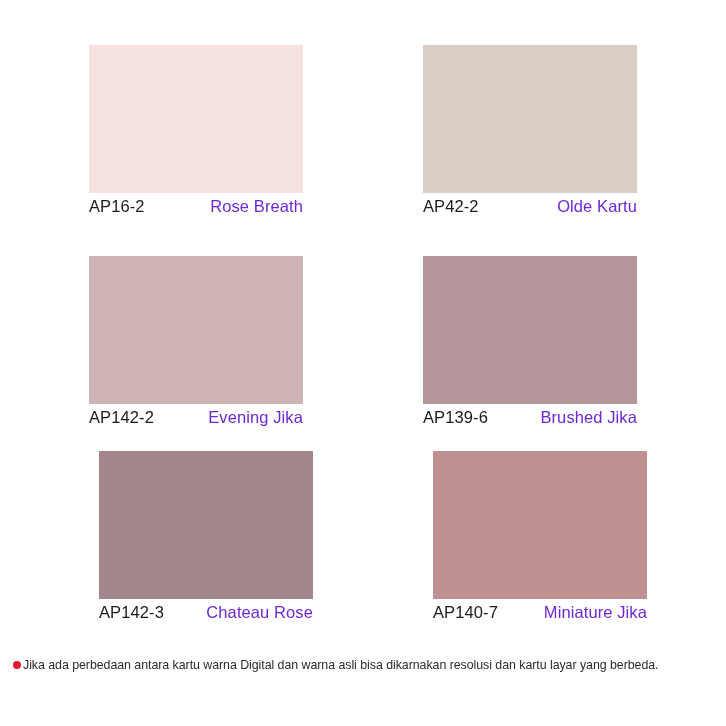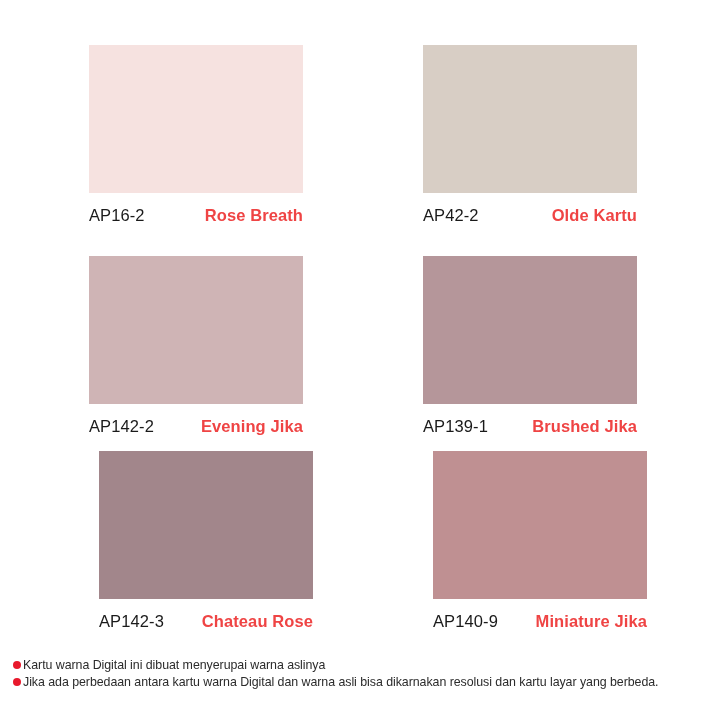--- a/index.html
+++ b/index.html
@@ -35,39 +35,37 @@
   .swatch-cell.row-2 { top: 256px; }
   .swatch-cell.row-3 { top: 451px; padding-left: 10px; }
 
   .swatch-chip {
     width: 214px;
     height: 148px;
     display: block;
   }
 
   .swatch-caption {
-    margin-top: 9px;
     height: 26px;
     display: flex;
     align-items: center;
     justify-content: space-between;
     white-space: nowrap;
   }
 
   .swatch-code {
     font-size: 16.5px;
     color: #1a1a1a;
     letter-spacing: 0.1px;
   }
 
   .swatch-name {
     font-size: 16.5px;
-    color: #ef4444;
+    color: #6d28d9;
     letter-spacing: 0.1px;
-    font-weight: bold;
   }
 
   #disclaimer {
     position: absolute;
     left: 13px;
     top: 657px;
     width: 706px;
   }
 
   .disclaimer-line {
@@ -115,45 +113,41 @@
     <div class="swatch-chip" style="background:#cfb4b5;"></div>
     <div class="swatch-caption">
       <span class="swatch-code">AP142-2</span>
       <span class="swatch-name">Evening Jika</span>
     </div>
   </div>
 
   <div class="swatch-cell col-right row-2">
     <div class="swatch-chip" style="background:#b5969a;"></div>
     <div class="swatch-caption">
-      <span class="swatch-code">AP139-1</span>
+      <span class="swatch-code">AP139-6</span>
       <span class="swatch-name">Brushed Jika</span>
     </div>
   </div>
 
   <div class="swatch-cell col-left row-3">
     <div class="swatch-chip" style="background:#a2868b;"></div>
     <div class="swatch-caption">
       <span class="swatch-code">AP142-3</span>
       <span class="swatch-name">Chateau Rose</span>
     </div>
   </div>
 
   <div class="swatch-cell col-right row-3">
     <div class="swatch-chip" style="background:#bf9092;"></div>
     <div class="swatch-caption">
-      <span class="swatch-code">AP140-9</span>
+      <span class="swatch-code">AP140-7</span>
       <span class="swatch-name">Miniature Jika</span>
     </div>
   </div>
 
 </div>
 
 <div id="disclaimer">
   <div class="disclaimer-line">
     <span class="disclaimer-bullet" style="background: rgb(232, 25, 44);"></span>
-    <span>Kartu warna Digital ini dibuat menyerupai warna aslinya</span>
-  </div>
-  <div class="disclaimer-line">
-    <span class="disclaimer-bullet" style="background: rgb(232, 25, 44);"></span>
     <span>Jika ada perbedaan antara kartu warna Digital dan warna asli bisa dikarnakan resolusi dan kartu layar yang berbeda.</span>
   </div>
 </div>
 
 </body></html>

